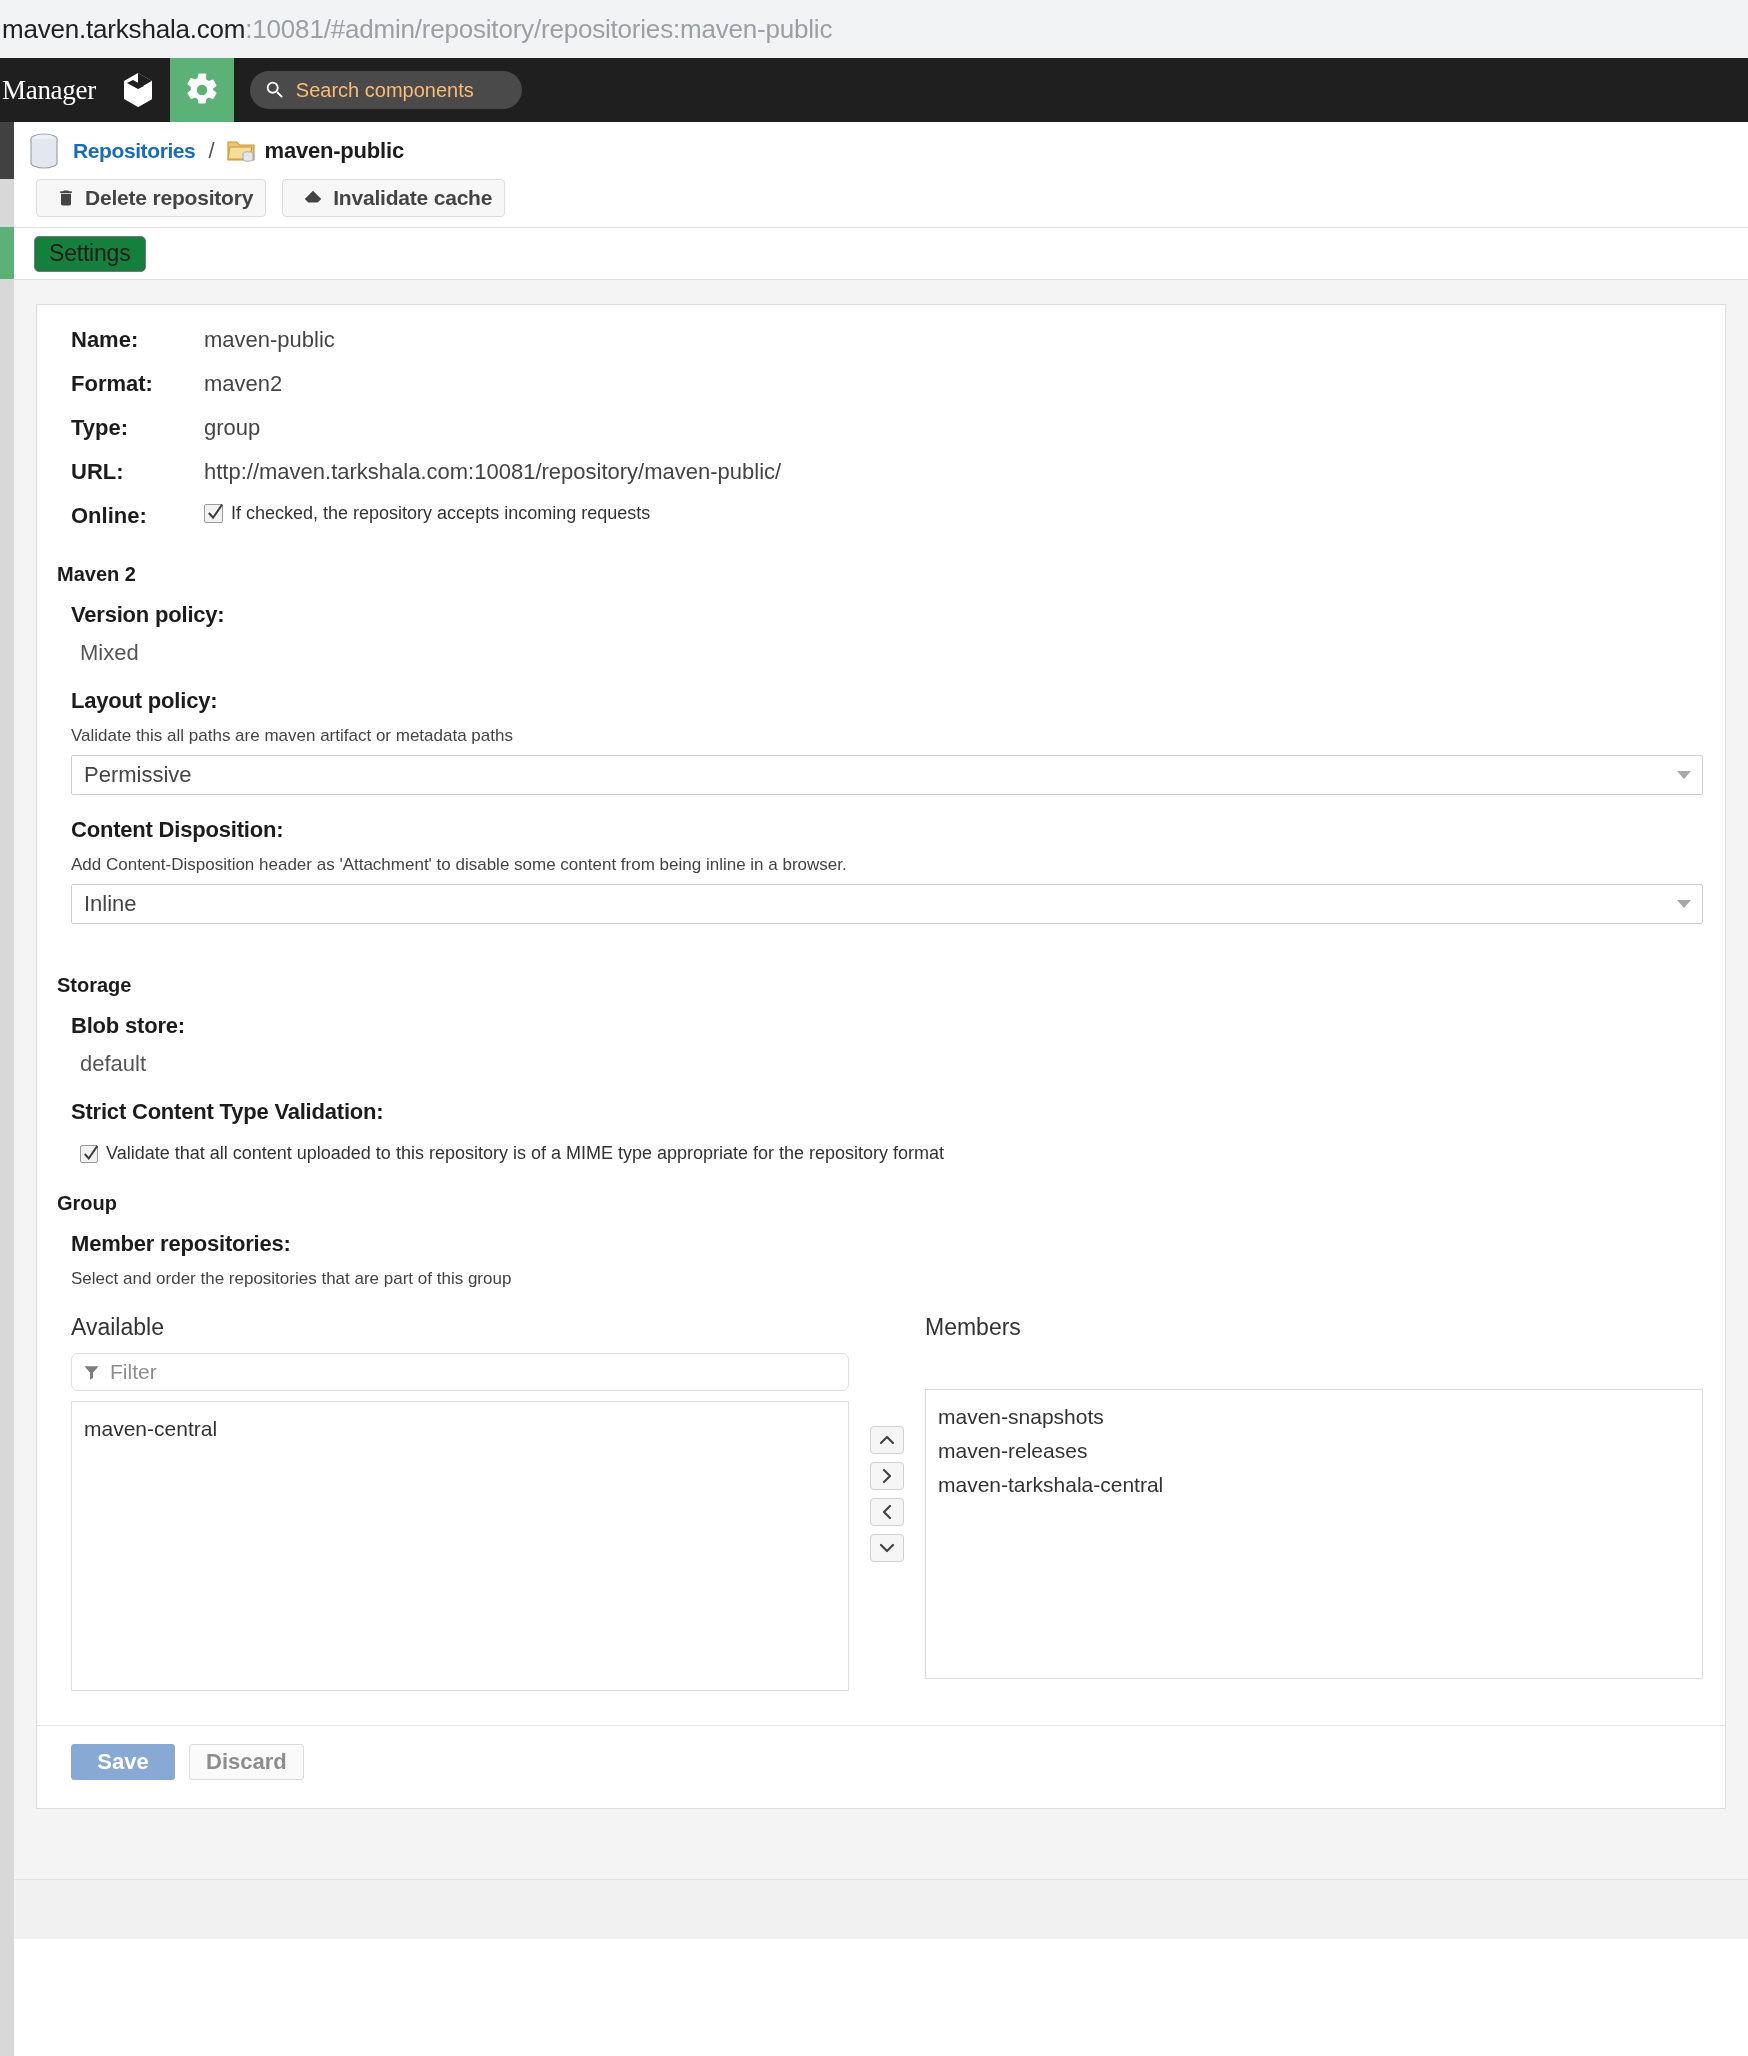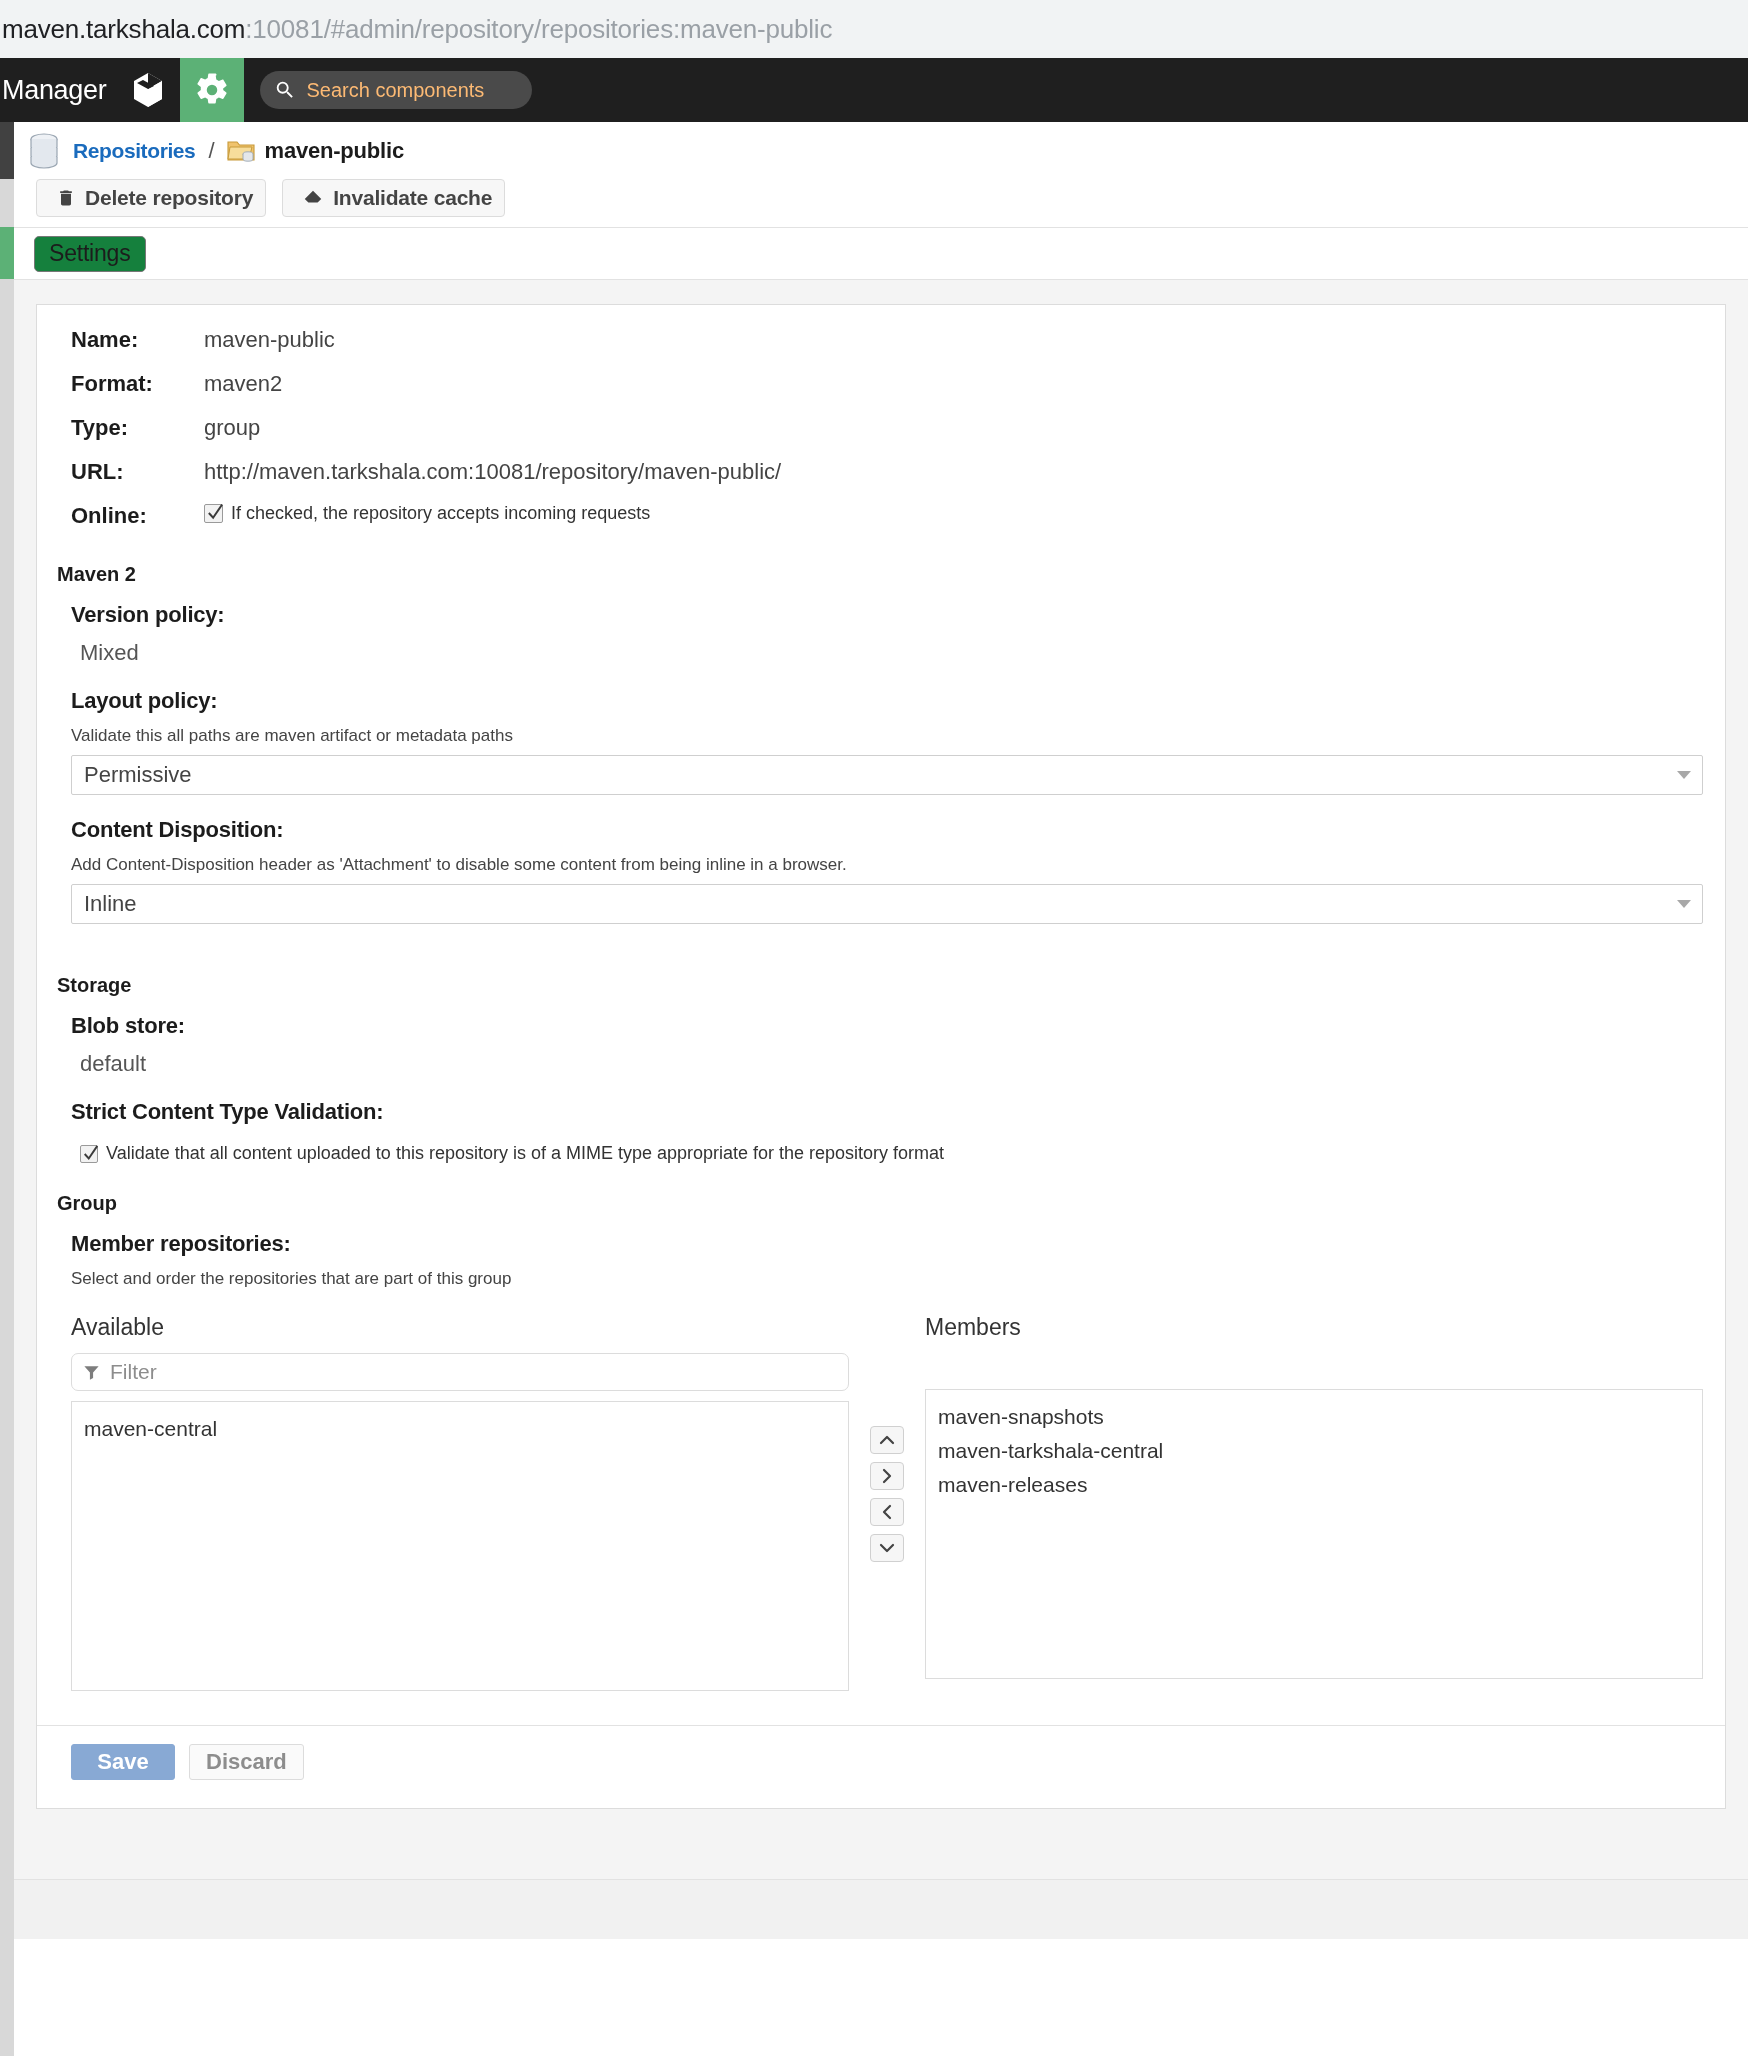--- a/index.html
+++ b/index.html
@@ -34,20 +34,21 @@
     align-items: stretch;
     color: #fff;
     position: relative;
   }
   .appbar-title {
     display: flex; align-items: center;
     font-size: 27px;
     font-weight: 400;
     padding: 0 10px 0 2px;
     letter-spacing: -0.3px;
+    font-family: Liberation Serif, serif;
   }
   .appbar-icon {
     width: 64px;
     display: flex; align-items: center; justify-content: center;
     cursor: pointer;
   }
   .appbar-icon.active { background: #5cb176; }
   .search-wrap {
     display: flex; align-items: center;
     margin-left: 16px;
@@ -563,22 +564,22 @@
               <svg width="16" height="12" viewBox="0 0 16 12" aria-hidden="true">
                 <path d="M2 3 L8 9 L14 3" fill="none" stroke="#444" stroke-width="2.2" stroke-linecap="round" stroke-linejoin="round"></path>
               </svg>
             </div>
           </div>
 
           <div class="is-col">
             <div class="is-head">Members</div>
             <div class="listbox" style="height:290px;margin-top:48px;">
               <div class="lb-item">maven-snapshots</div>
+              <div class="lb-item">maven-releases</div>
               <div class="lb-item">maven-tarkshala-central</div>
-              <div class="lb-item">maven-releases</div>
             </div>
           </div>
         </div>
 
         <div class="footer">
           <div class="btn-save">Save</div>
           <div class="btn-discard">Discard</div>
         </div>
       </div>
       <div style="height:24px"></div>

